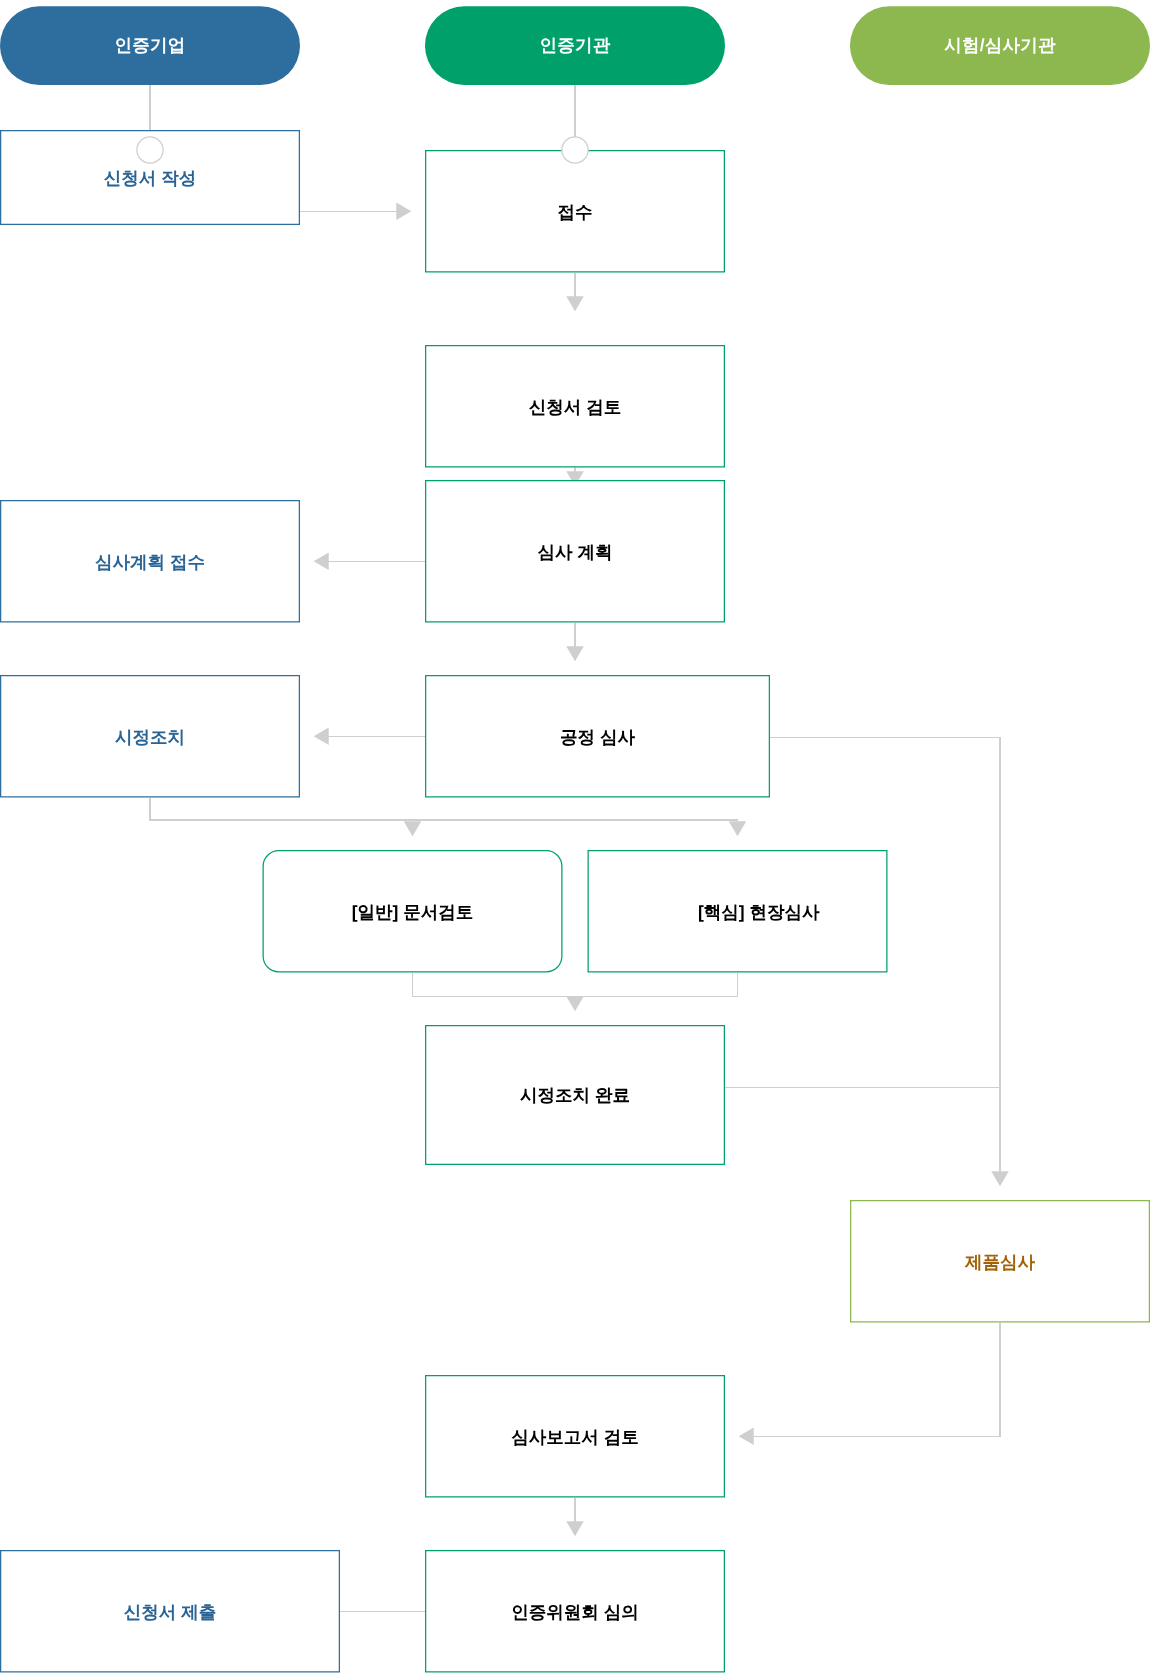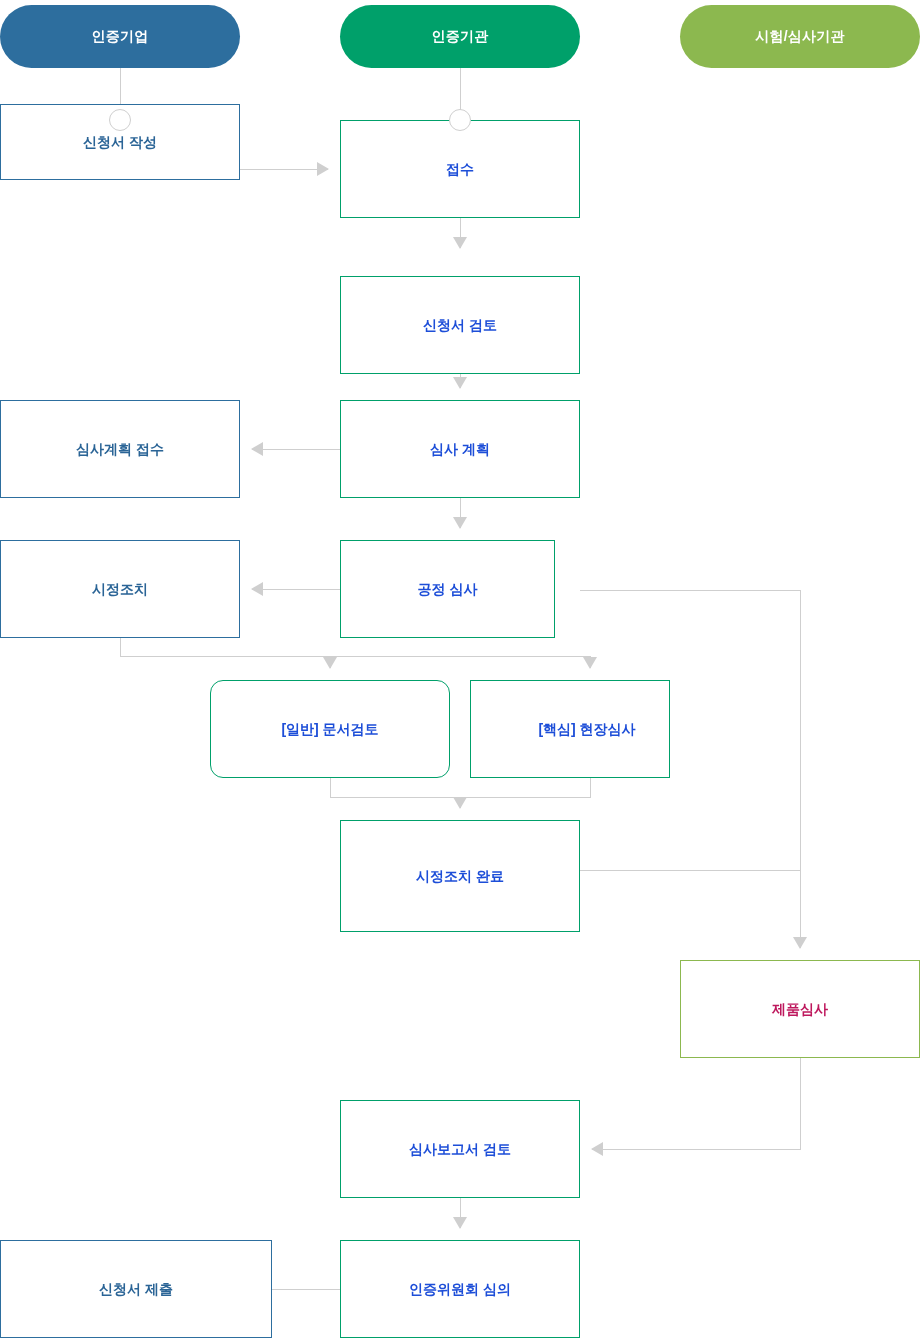--- a/index.html
+++ b/index.html
@@ -50,25 +50,25 @@
     font-size: 14px;
     font-weight: bold;
     z-index: 2;
   }
   .node.blue {
     border-color: #2d6e9e;
     color: #2a6496;
   }
   .node.green {
     border-color: #00a06a;
-    color: #1d4ed8;
+    color: #000000;
   }
   .node.olive {
     border-color: #8cb84f;
-    color: #be185d;
+    color: #a16207;
   }
   .node-label {
     display: block;
     text-align: center;
     line-height: 1.3;
     white-space: nowrap;
   }
   .joint {
     position: absolute;
     width: 22px;
@@ -153,37 +153,37 @@
   </div>
 
   <div class="node green" style="left:340px; top:260px; width:240px; height:98px;margin-top:16px;">
     <span class="node-label">신청서 검토</span>
   </div>
 
   <div class="node blue" style="left:0px; top:400px; width:240px; height:98px;">
     <span class="node-label">심사계획 접수</span>
   </div>
 
-  <div class="node green" style="left:340px; top:400px; width:240px; height:98px;">
+  <div class="node green" style="left:340px; top:384px; width:240px; height:114px;">
     <span class="node-label">심사 계획</span>
   </div>
 
   <div class="node blue" style="left:0px; top:540px; width:240px; height:98px;">
     <span class="node-label">시정조치</span>
   </div>
 
-  <div class="node green" style="left:340px; top:540px; width:215px; height:98px;">
+  <div class="node green" style="left:340px; top:540px; width:276px; height:98px;">
     <span class="node-label">공정 심사</span>
   </div>
 
   <div class="node green" style="left:210px; top:680px; width:240px; height:98px;border-radius:13px;">
     <span class="node-label">[일반] 문서검토</span>
   </div>
 
-  <div class="node green" style="left:470px; top:680px; width:200px; height:98px;padding-left:34px;">
+  <div class="node green" style="left:470px; top:680px; width:240px; height:98px;padding-left:34px;">
     <span class="node-label">[핵심] 현장심사</span>
   </div>
 
   <div class="node green" style="left:340px; top:820px; width:240px; height:112px;">
     <span class="node-label">시정조치 완료</span>
   </div>
 
   <div class="node olive" style="left:680px; top:960px; width:240px; height:98px;">
     <span class="node-label">제품심사</span>
   </div>

